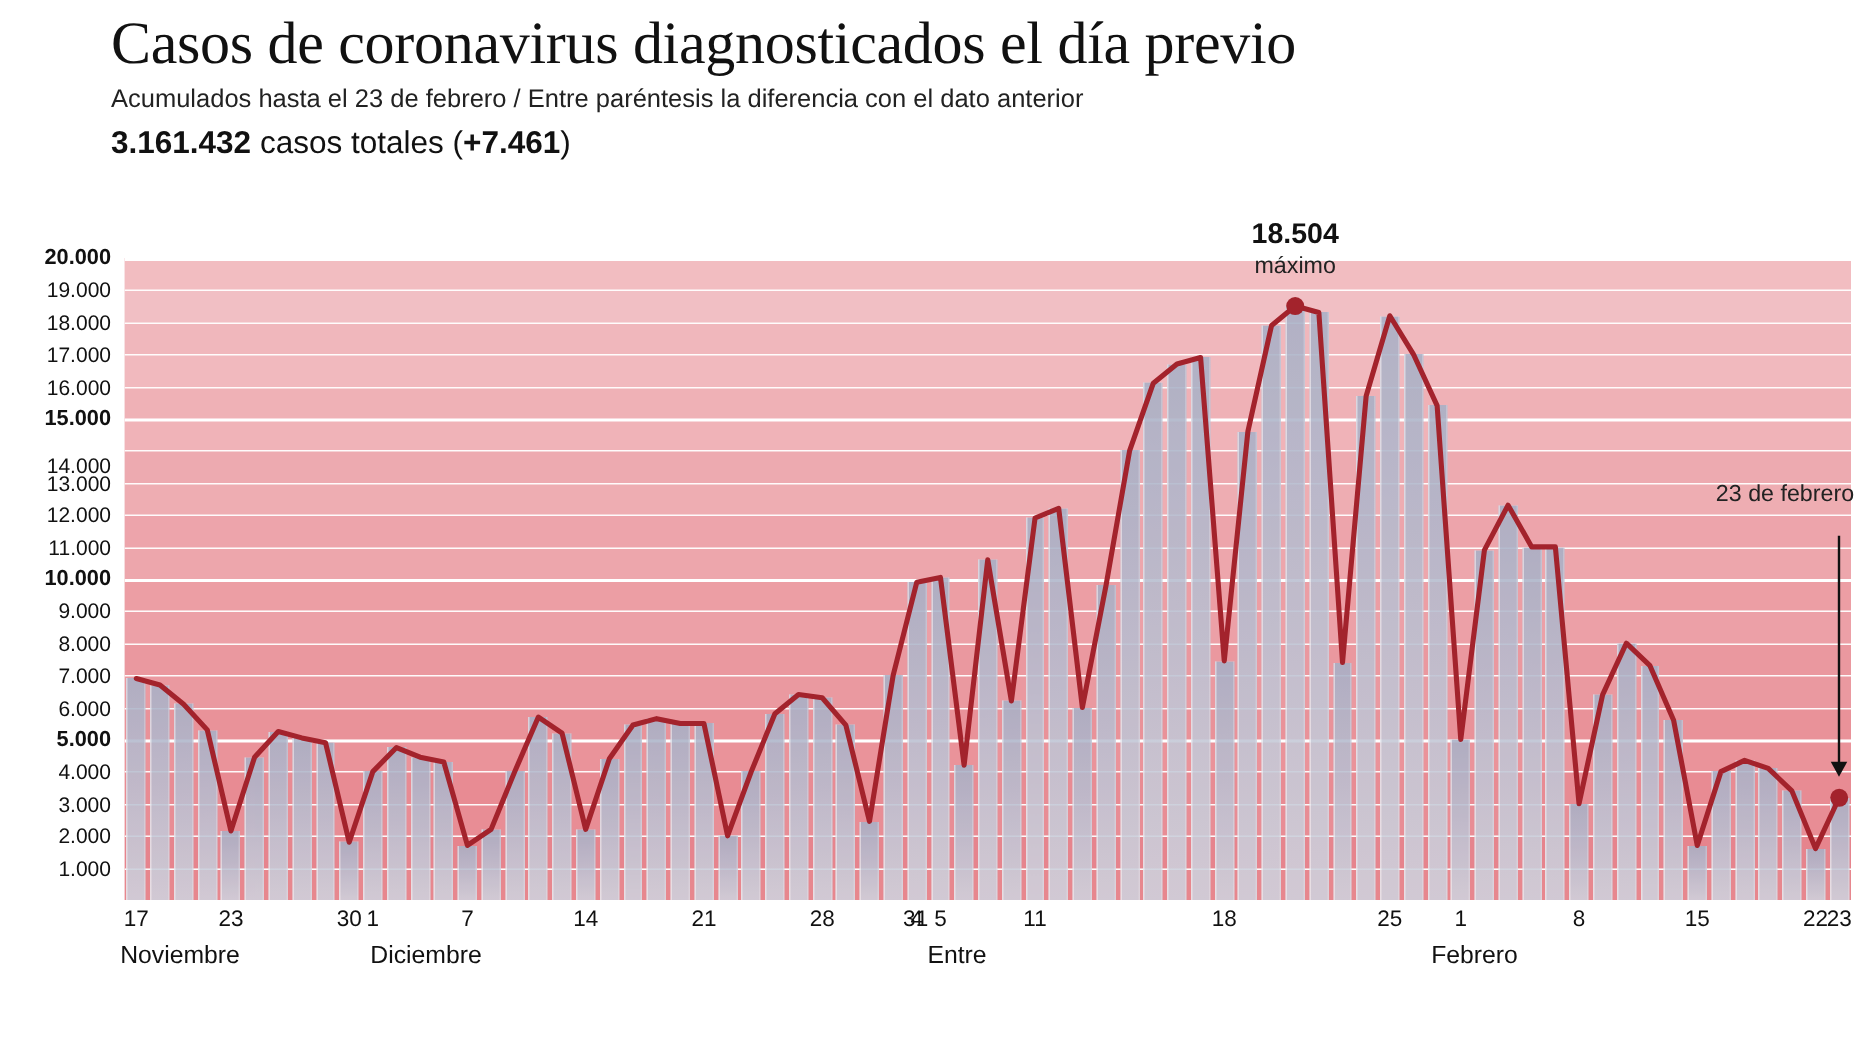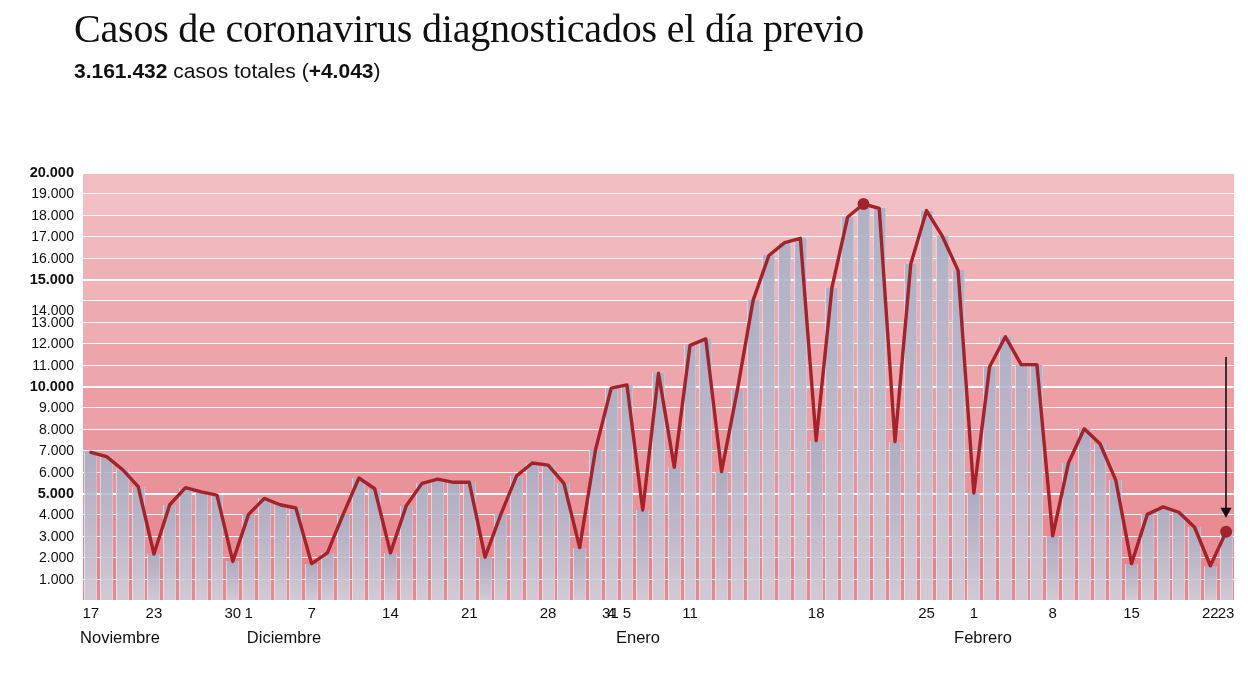--- a/index.html
+++ b/index.html
@@ -137,22 +137,23 @@
   }
   .footer b { font-weight: bold; }
 </style>
 </head>
 <body>
 
 <div id="page">
 
   <div class="header">
     <h1 class="title">Casos de coronavirus diagnosticados el día previo</h1>
+    <div class="subtitle">Acumulados hasta el 23 de febrero / Entre paréntesis la diferencia con el dato anterior</div>
     <div class="stat">
-      <b>3.161.432</b><span> casos totales (</span><b>+4.043</b><span>)</span>
+      <b>3.161.432</b><span> casos totales (</span><b>+7.461</b><span>)</span>
     </div>
   </div>
 
   <div class="y-labels" id="y-labels">
       <div class="y-label" style="top: 406.6px;">1.000</div>
       <div class="y-label" style="top: 385.2px;">2.000</div>
       <div class="y-label" style="top: 363.8px;">3.000</div>
       <div class="y-label" style="top: 342.4px;">4.000</div>
       <div class="y-label bold" style="top: 321px;">5.000</div>
       <div class="y-label" style="top: 299.6px;">6.000</div>
@@ -290,22 +291,27 @@
         <div class="bar" style="left: 1120.88px; width: 12.929px; height: 34.24px;"></div>
         <div class="bar" style="left: 1136.65px; width: 12.929px; height: 68.1376px;"></div>
       </div>
     <svg class="line-layer" id="line-layer" viewBox="0 0 1151 428" preserveAspectRatio="none">
         <polyline points="7.88,280.34 23.65,284.62 39.42,297.46 55.18,314.58 70.95,381.99 86.72,332.77 102.49,315.65 118.25,319.93 134.02,323.14 149.79,389.48 165.55,342.40 181.32,326.35 197.09,332.77 212.86,335.98 228.62,391.62 244.39,380.92 260.16,342.40 275.92,306.02 291.69,316.72 307.46,380.92 323.23,333.84 338.99,311.37 354.76,307.09 370.53,310.30 386.29,310.30 402.06,385.20 417.83,342.40 433.60,303.88 449.36,291.04 465.13,293.18 480.90,311.37 496.66,375.57 512.43,278.20 528.20,216.14 543.97,212.93 559.73,338.12 575.50,201.16 591.27,295.32 607.03,173.34 622.80,166.92 638.57,299.60 654.34,218.28 670.10,128.40 685.87,83.46 701.64,70.62 717.40,66.34 733.17,268.57 748.94,115.56 764.71,44.94 780.47,32.01 796.24,36.38 812.01,269.64 827.77,92.02 843.54,38.52 859.31,64.20 875.08,98.44 890.84,321.00 906.61,194.74 922.38,164.78 938.14,192.60 953.91,192.60 969.68,363.80 985.45,291.04 1001.21,256.80 1016.98,271.78 1032.75,308.16 1048.51,391.62 1064.28,342.40 1080.05,334.91 1095.82,340.26 1111.58,355.24 1127.35,393.76 1143.12,359.86" fill="none" stroke="#a3232c" stroke-width="3.4" stroke-linejoin="round" stroke-linecap="round" vector-effect="non-scaling-stroke"></polyline>
         <circle cx="780.472602739726" cy="32.014399999999966" r="6" fill="#a3232c"></circle>
         <circle cx="1143.1164383561645" cy="359.8624" r="6" fill="#a3232c"></circle>
       </svg>
   </div>
 
+  <div class="ann-max" id="ann-max" style="left: 793.473px; top: 146.014px; width: 140px;">
+    <div class="val">18.504</div>
+    <div class="lbl">máximo</div>
+  </div>
 
   <div class="ann-last" id="ann-last" style="left: 991.116px; top: 320px; width: 245px;">
+    <div class="d">23 de febrero</div>
   </div>
 
   <div class="x-axis" id="x-axis">
       <div class="x-tick" style="left: 7.88356px;">17</div>
       <div class="x-tick" style="left: 70.9521px;">23</div>
       <div class="x-tick" style="left: 149.788px;">30</div>
       <div class="x-tick" style="left: 165.555px;">1</div>
       <div class="x-tick" style="left: 228.623px;">7</div>
       <div class="x-tick" style="left: 307.459px;">14</div>
       <div class="x-tick" style="left: 386.295px;">21</div>
@@ -318,21 +324,21 @@
       <div class="x-tick" style="left: 843.541px;">25</div>
       <div class="x-tick" style="left: 890.842px;">1</div>
       <div class="x-tick" style="left: 969.678px;">8</div>
       <div class="x-tick" style="left: 1048.51px;">15</div>
       <div class="x-tick" style="left: 1127.35px;">22</div>
       <div class="x-tick" style="left: 1143.12px;">23</div>
     </div>
   <div class="month-row" id="month-row">
       <div class="month" style="left: 120px;">Noviembre</div>
       <div class="month" style="left: 284px;">Diciembre</div>
-      <div class="month" style="left: 638px;">Enero</div>
+      <div class="month" style="left: 638px;">Entre</div>
       <div class="month" style="left: 983px;">Febrero</div>
     </div>
 
 
 <svg width="22" height="160.86239999999998" style="position: absolute; left: 1215.12px; top: 357px;">
       <line x1="11" y1="0" x2="11" y2="151.86239999999998" stroke="#111" stroke-width="1.6"></line>
       <polygon points="11,160.86239999999998 5.5,150.86239999999998 16.5,150.86239999999998" fill="#111"></polygon>
     </svg>
   </div>
 

